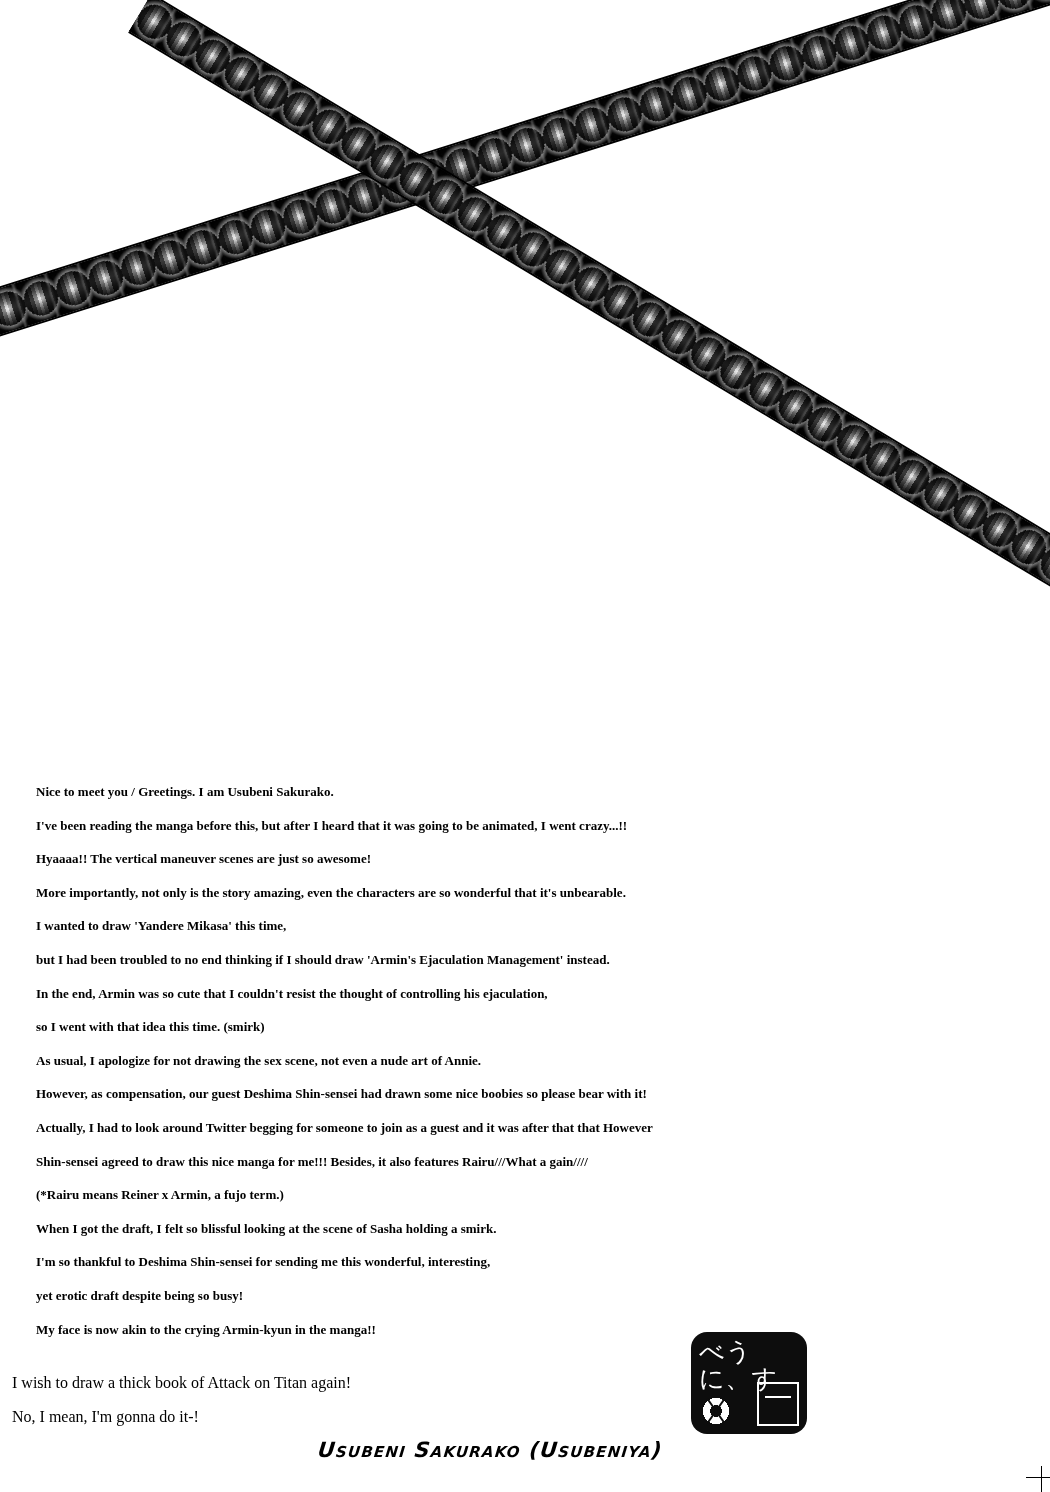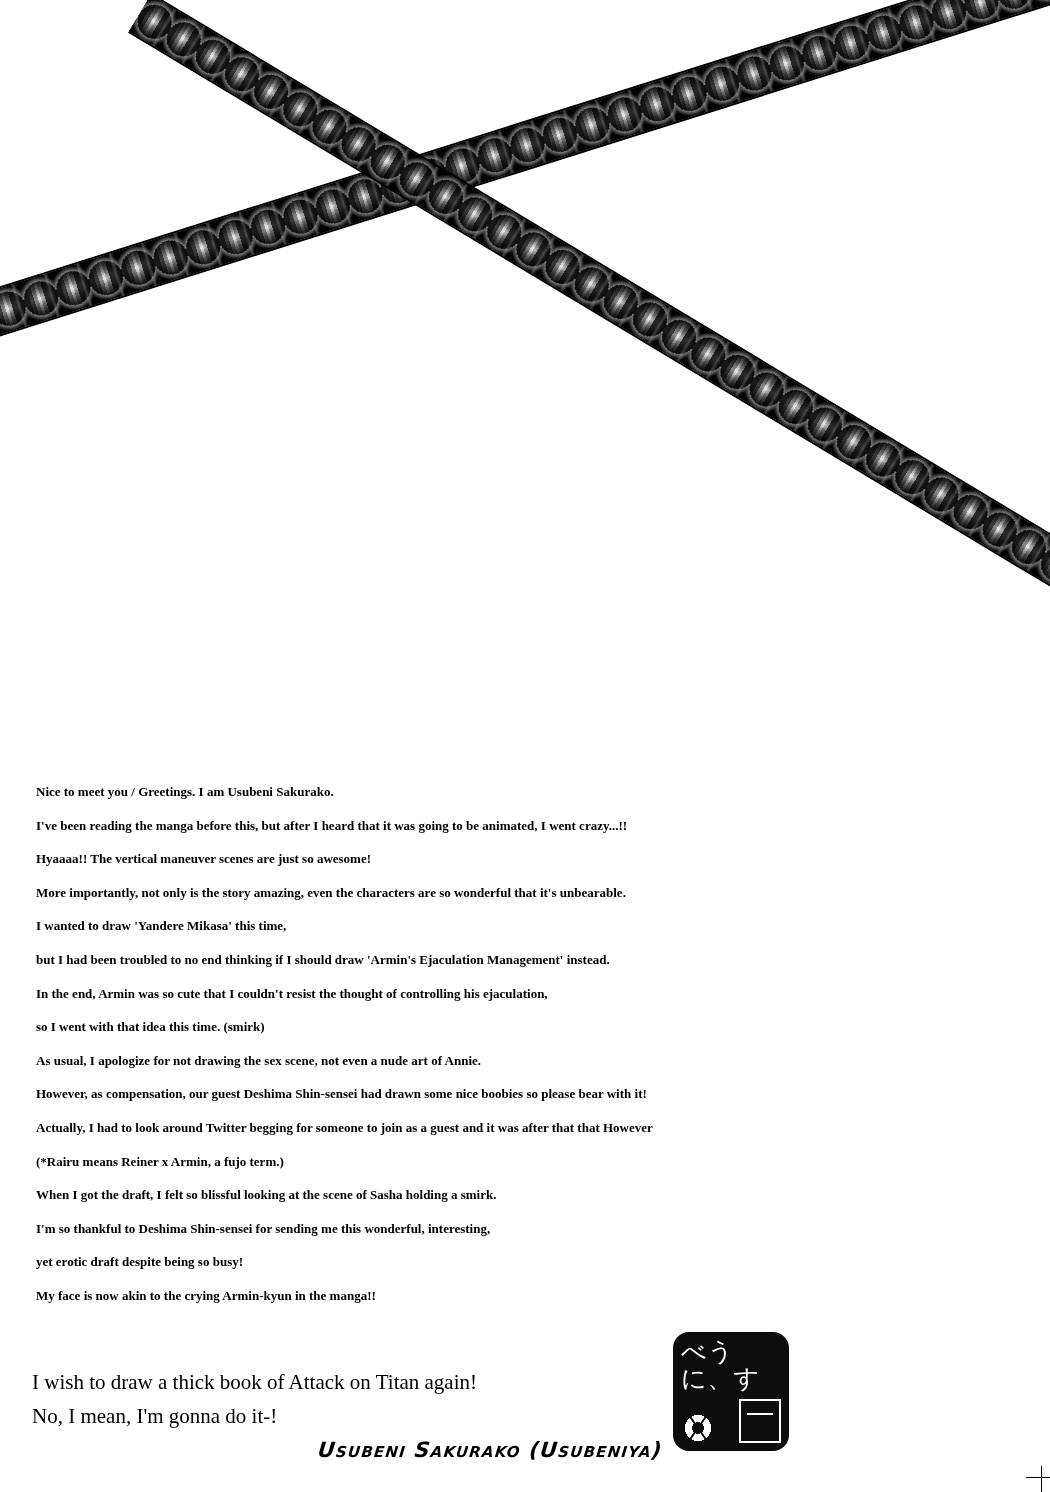--- a/index.html
+++ b/index.html
@@ -95,24 +95,24 @@
     line-height: 33.6px;
     font-weight: bold;
   }
   .afterword p {
     margin: 0;
     white-space: pre-wrap;
   }
 
   .closing {
     position: absolute;
-    left: 32px;
+    left: 12px;
     top: 1366px;
     width: 700px;
-    font-size: 21px;
+    font-size: 16px;
     line-height: 33.6px;
   }
   .closing p { margin: 0; }
 
   
   .signature {
     position: absolute;
     left: 318px;
     top: 1438px;
     font-family: "DejaVu Sans", sans-serif;
@@ -121,24 +121,24 @@
     font-variant: small-caps;
     letter-spacing: 1.2px;
     font-style: italic;
     transform: skewX(-6deg);
     white-space: nowrap;
   }
 
   
   .logo-stamp {
     position: absolute;
-    left: 673px;
+    left: 691px;
     top: 1332px;
     width: 116px;
-    height: 119px;
+    height: 102px;
     background: #0d0d0d;
     border-radius: 16px;
     overflow: hidden;
   }
   .logo-stamp .glyphs {
     position: absolute;
     inset: 0;
     color: #ffffff;
     font-family: "DejaVu Sans", sans-serif;
     font-size: 25px;
@@ -225,20 +225,21 @@
   <p>I've been reading the manga before this, but after I heard that it was going to be animated, I went crazy...!!</p>
   <p>Hyaaaa!! The vertical maneuver scenes are just so awesome!</p>
   <p>More importantly, not only is the story amazing, even the characters are so wonderful that it's unbearable.</p>
   <p>I wanted to draw 'Yandere Mikasa' this time,</p>
   <p>but I had been troubled to no end thinking if I should draw 'Armin's Ejaculation Management' instead.</p>
   <p>In the end, Armin was so cute that I couldn't resist the thought of controlling his ejaculation,</p>
   <p>so I went with that idea this time. (smirk)</p>
   <p>As usual, I apologize for not drawing the sex scene, not even a nude art of Annie.</p>
   <p>However, as compensation, our guest Deshima Shin-sensei had drawn some nice boobies so please bear with it!</p>
   <p>Actually, I had to look around Twitter begging for someone to join as a guest and it was after that that However</p>
+  <p>Shin-sensei agreed to draw this nice manga for me!!! Besides, it also features Rairu///What a gain////</p>
   <p>(*Rairu means Reiner x Armin, a fujo term.)</p>
   <p>When I got the draft, I felt so blissful looking at the scene of Sasha holding a smirk.</p>
   <p>I'm so thankful to Deshima Shin-sensei for sending me this wonderful, interesting,</p>
   <p>yet erotic draft despite being so busy!</p>
   <p>My face is now akin to the crying Armin-kyun in the manga!!</p>
 </div>
 
 <div class="closing">
   <p>I wish to draw a thick book of Attack on Titan again!</p>
   <p>No, I mean, I'm gonna do it-!</p>

